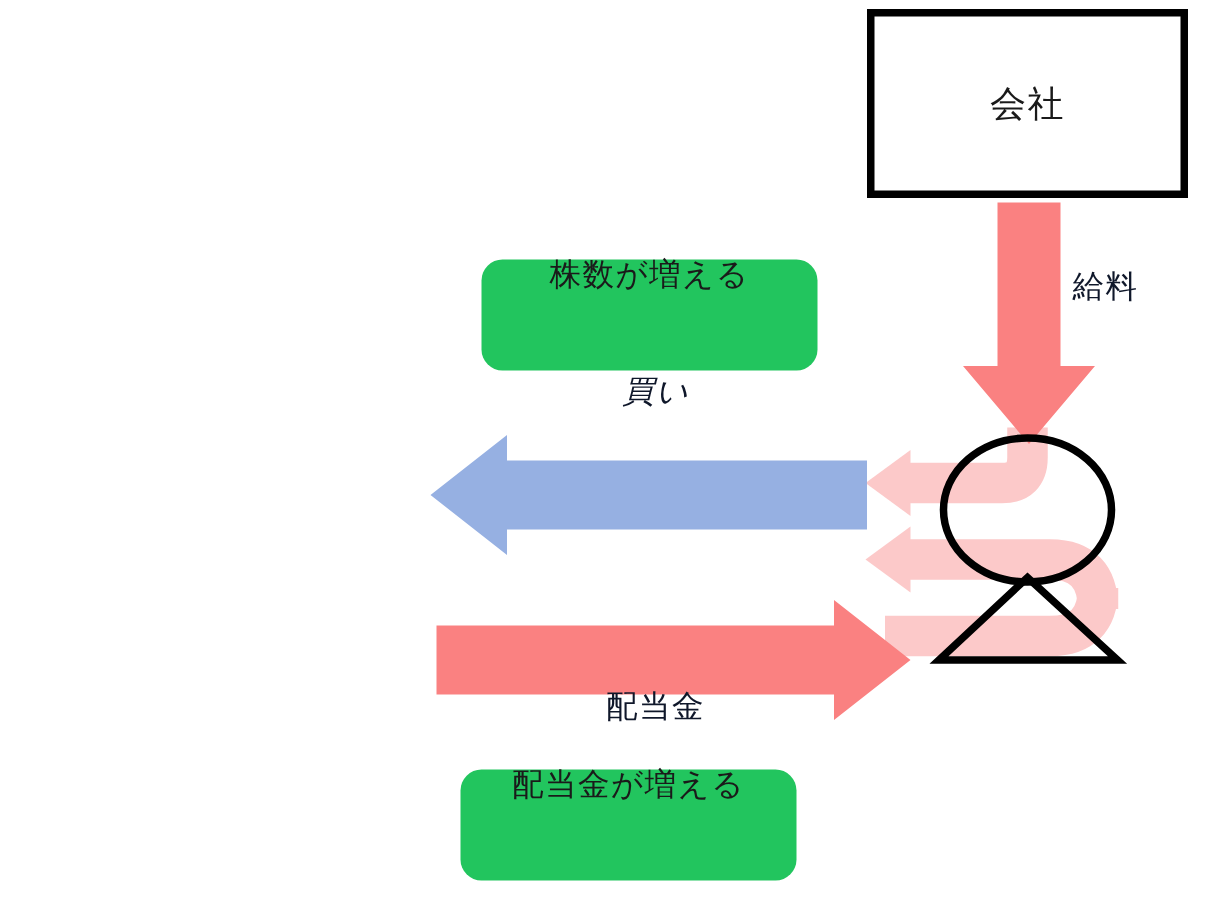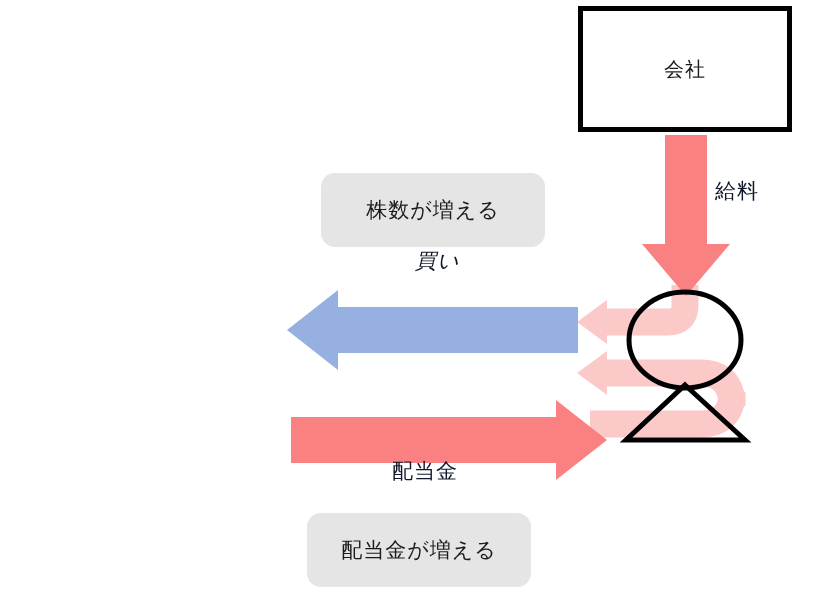--- a/index.html
+++ b/index.html
@@ -30,21 +30,21 @@
     position: absolute;
     box-sizing: border-box;
     background: #ffffff;
     border: 5px solid #000000;
     display: flex;
     align-items: center;
     justify-content: center;
     z-index: 5;
   }
   .black-box .box-label {
-    font-size: 20px;
+    font-size: 24px;
     color: #1a1a1a;
     letter-spacing: 1px;
     line-height: 1;
     white-space: nowrap;
   }
   #box-company {
     left: 578px;
     top: 6px;
     width: 214px;
     height: 126px;
@@ -53,24 +53,23 @@
     left: 60px;
     top: 327px;
     width: 213px;
     height: 122px;
   }
 
   
   .yellow-box {
     position: absolute;
     box-sizing: border-box;
-    background: #e5e5e5;
+    background: #22c55e;
     border-radius: 14px;
     display: flex;
-    align-items: center;
     justify-content: center;
     z-index: 6;
   }
   .yellow-box .callout-label {
     font-size: 21px;
     color: #1a1a1a;
     letter-spacing: 1px;
     line-height: 1;
     white-space: nowrap;
   }
@@ -92,21 +91,21 @@
     position: absolute;
     font-size: 21px;
     color: #0f172a;
     letter-spacing: 1px;
     line-height: 1;
     white-space: nowrap;
     z-index: 7;
   }
   #label-salary  { left: 715px; top: 181px; }
   #label-buy     { left: 415px; top: 251px; font-style: italic; }
-  #label-payout  { left: 392px; top: 461px; }
+  #label-payout  { left: 404px; top: 461px; }
 </style>
 </head>
 <body>
 
 <div id="canvas">
 
   <svg id="svg-layer" viewBox="0 0 813 610" xmlns="http://www.w3.org/2000/svg">
 
     <g>
 

